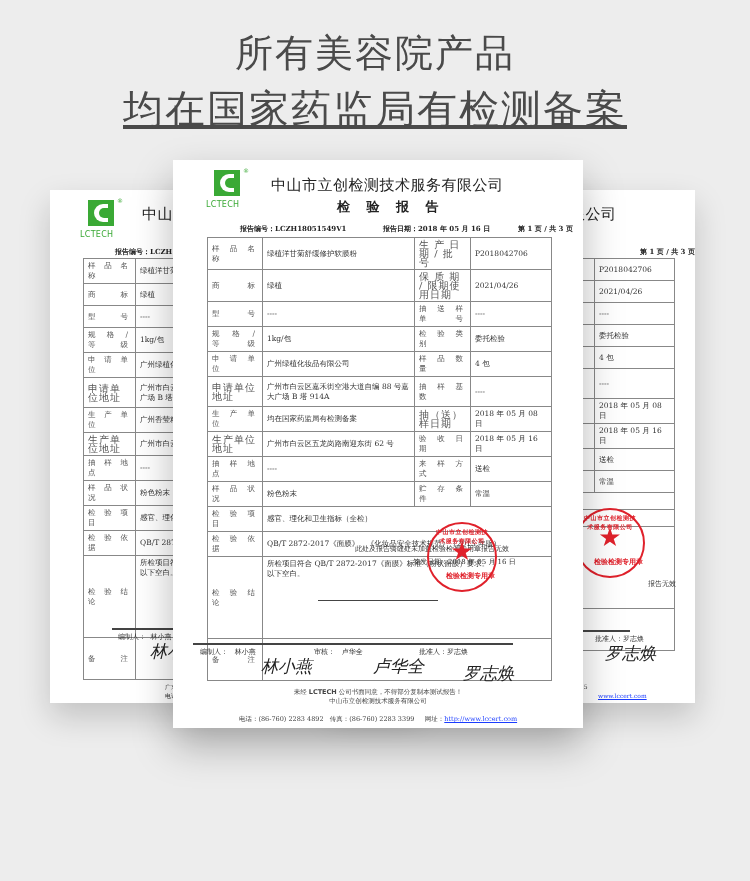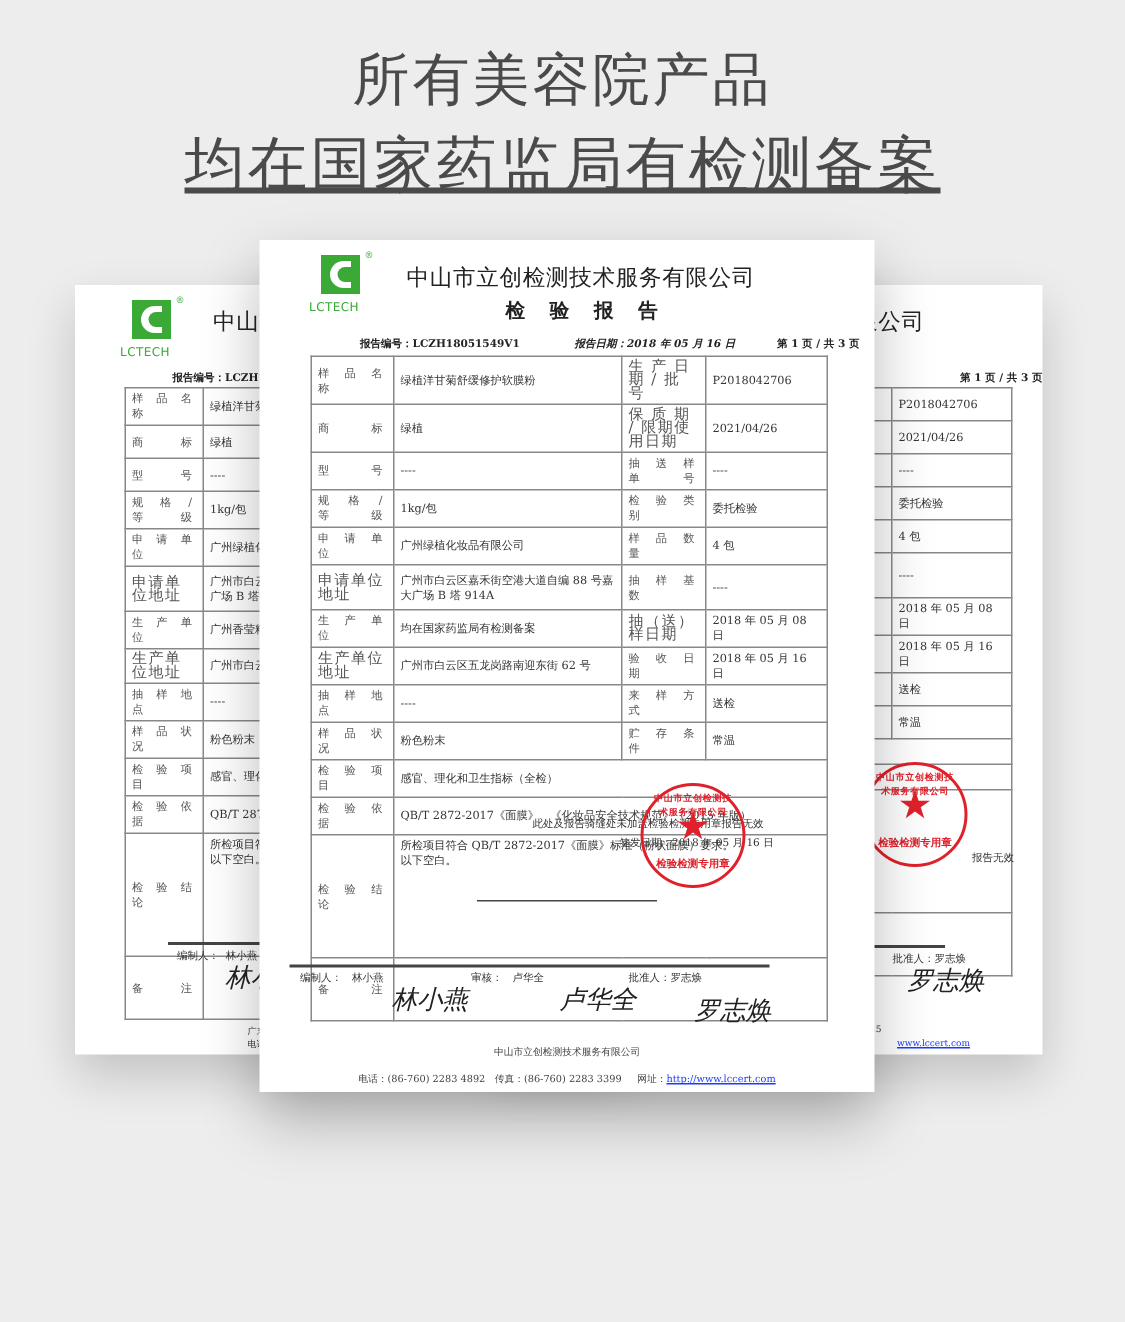--- a/index.html
+++ b/index.html
@@ -47,21 +47,21 @@
   .sig-label { position: absolute; font-size: 7px; color: #333; white-space: nowrap; }
   .sig-hand { position: absolute; font-size: 17px; color: #222; font-style: italic; white-space: nowrap; font-family: "DejaVu Serif", serif; }
   .foot { position: absolute; left: 0; width: 100%; text-align: center; font-size: 6.5px; color: #444; white-space: nowrap; }
   .foot b { font-family: "DejaVu Sans", sans-serif; }
   .foot .link { color: #1a3cff; text-decoration: underline; margin-top: 42px; }
 
   
   .stamp { position: absolute; width: 70px; height: 70px; border: 2.5px solid #e0212b; border-radius: 50%; color: #e0212b; }
   .stamp .star { position: absolute; left: 0; top: 14px; width: 100%; text-align: center; font-size: 26px; line-height: 26px; }
   .stamp .arc { position: absolute; left: 4px; top: 4px; width: 58px; text-align: center; font-size: 6px; font-weight: bold; letter-spacing: 0.5px; }
-  .stamp .bot { position: absolute; left: 0; bottom: 9px; width: 100%; text-align: center; font-size: 7px; font-weight: bold; }
+  .stamp .bot { position: absolute; left: 0; bottom: 9px; width: 100%; text-align: right; font-size: 7px; font-weight: bold; }
 </style>
 </head>
 <body>
 
 <div class="headline l1">所有美容院产品</div>
 <div class="headline l2">均在国家药监局有检测备案</div>
 
 <div class="doc back left serif">
   <div class="logo" style="left:30px;top:10px;">
     <div class="mark"></div>
@@ -202,38 +202,38 @@
     <tr class="note">
           <td colspan="2"></td>
         </tr>
   </tbody>
     </table>
   <div class="stamp" style="left:245px;top:318px;">
     <div class="arc">中山市立创检测技术服务有限公司</div>
     <div class="star">★</div>
     <div class="bot">检验检测专用章</div>
   </div>
-  <div class="issue" style="left:318px;top:377px;">报告无效</div>
+  <div class="issue" style="left:318px;top:389px;">报告无效</div>
   <div class="sig-rule" style="left:0;top:440px;width:300px;"></div>
   <div class="sig-label" style="left:265px;top:444px;">批准人：罗志焕</div>
   <div class="sig-hand" style="left:275px;top:452px;">罗志焕</div>
   <div class="sig-label" style="left:250px;top:493px;font-size:6px;">15</div>
   <div class="sig-label" style="left:268px;top:502px;font-size:6px;color:#1a3cff;text-decoration:underline;">www.lccert.com</div>
 </div>
 
 <div class="doc center serif">
   <div class="logo" style="left:33px;top:10px;">
     <div class="mark"></div>
     <span class="reg">®</span>
     <span class="brand">LCTECH</span>
   </div>
   <div class="company" style="left:98px;top:16px;">中山市立创检测技术服务有限公司</div>
   <div class="rtitle" style="left:164px;top:38px;">检 验 报 告</div>
   <div class="meta" style="left:47px;top:64px;">报告编号：LCZH18051549V1</div>
-  <div class="meta" style="left:190px;top:64px;font-style:italic;">报告日期：2018 年 05 月 16 日</div>
+  <div class="meta" style="left:190px;top:64px;">报告日期：2018 年 05 月 16 日</div>
   <div class="meta" style="left:325px;top:64px;">第 1 页 / 共 3 页</div>
 
   <table class="rep" style="left:34px;top:77px;width:344px;">
     <colgroup>
         <col style="width:55px">
         <col style="width:152px">
         <col style="width:56px">
         <col style="width:81px">
       </colgroup>
     <tbody>
@@ -330,15 +330,16 @@
   </div>
 
   <div class="sig-rule" style="left:20px;top:483px;width:320px;"></div>
   <div class="sig-label" style="left:27px;top:487px;"><span>编制人：</span>&nbsp;&nbsp;&nbsp;<span>林小燕</span></div>
   <div class="sig-label" style="left:141px;top:487px;"><span>审核：</span>&nbsp;&nbsp;&nbsp;<span>卢华全</span></div>
   <div class="sig-label" style="left:246px;top:487px;"><span>批准人：</span><span>罗志焕</span></div>
   <div class="sig-hand" style="left:88px;top:495px;">林小燕</div>
   <div class="sig-hand" style="left:200px;top:495px;">卢华全</div>
   <div class="sig-hand" style="left:290px;top:502px;">罗志焕</div>
 
+  <div class="foot" style="top:528px;"><span>未经</span> <b>LCTECH</b> <span>公司书面同意，不得部分复制本测试报告！</span></div>
   <div class="foot" style="top:537px;">中山市立创检测技术服务有限公司</div>
   <div class="foot" style="top:555px;"><span>电话：(86-760) 2283 4892</span>&nbsp;&nbsp;&nbsp;<span>传真：(86-760) 2283 3399</span>&nbsp;&nbsp;&nbsp;&nbsp;&nbsp;<span>网址：</span><span class="link">http://www.lccert.com</span></div>
 </div>
 
 </body></html>

